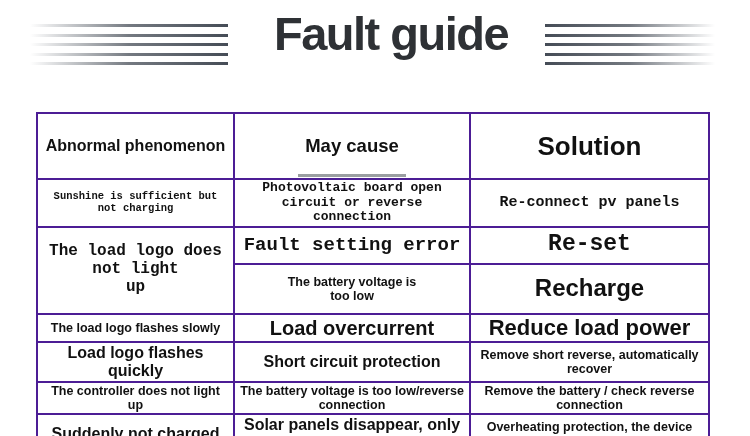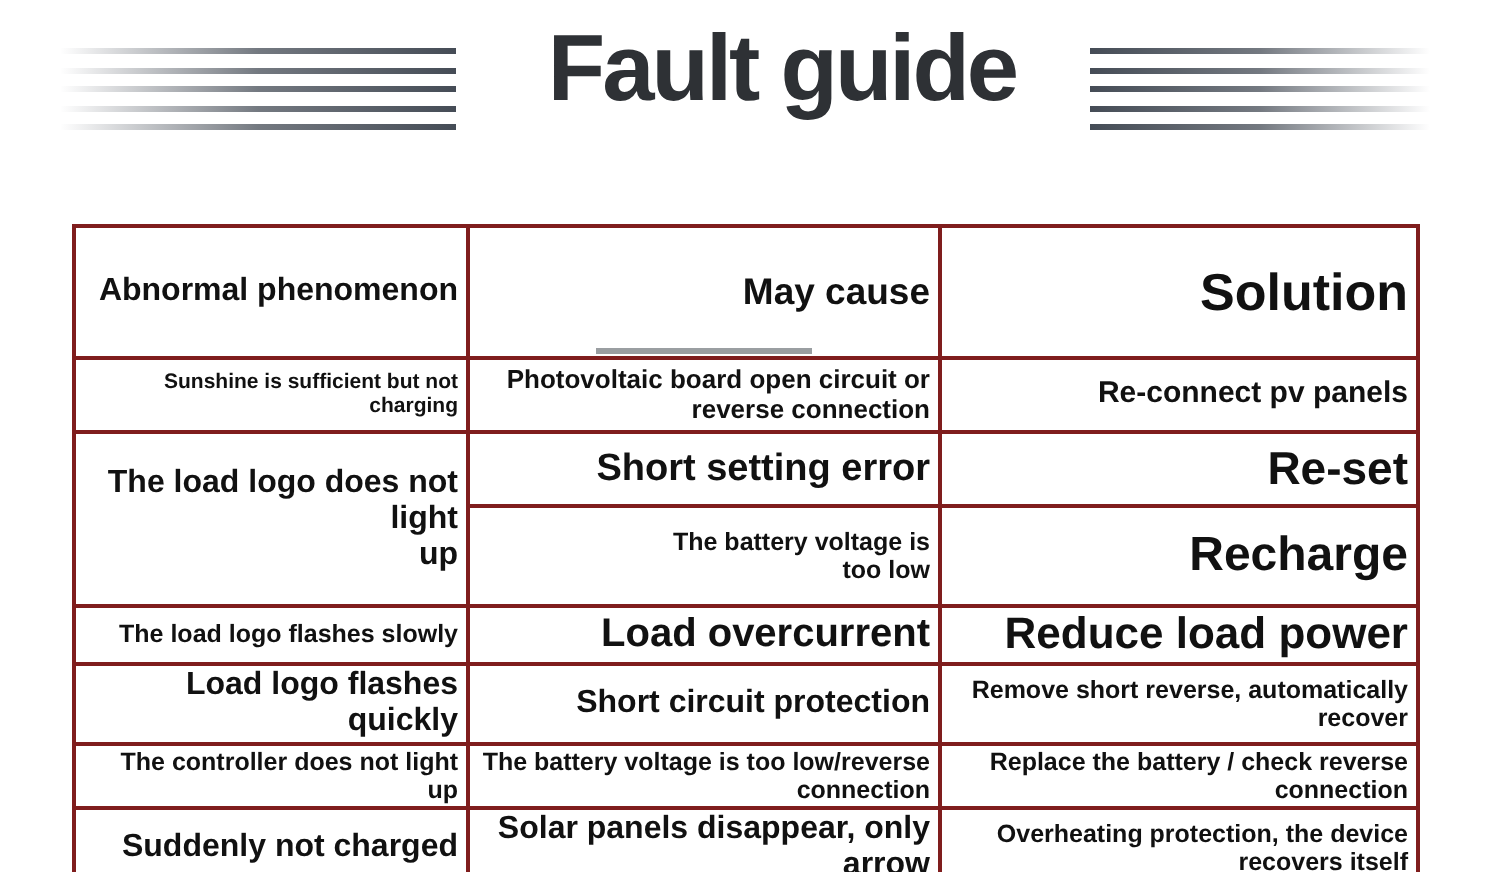--- a/index.html
+++ b/index.html
@@ -47,34 +47,34 @@
   table.fault-table {
     position: absolute;
     left: 36px;
     top: 112px;
     width: 672px;
     border-collapse: collapse;
     table-layout: fixed;
     color: #111111;
   }
   .fault-table th, .fault-table td {
-    border: 2px solid #7f1d1d;
-    text-align: right;
+    border: 2px solid #4c1d95;
+    text-align: center;
     vertical-align: middle;
     padding: 1px 4px;
     font-weight: bold;
     line-height: 1.12;
     white-space: pre-line;
     overflow: hidden;
   }
   .fault-table th { position: relative; }
 
   
   tr.h36 { height: 50px; }
-  tr.h37 { height: 37px; }
+  tr.h37 { height: 37px; font-family: Liberation Mono, monospace; }
   tr.h38 { height: 26px; }
 
   
   .t9  { font-size: 13px; }
   .t10 { font-size: 10.5px; }
   .t12 { font-size: 12.5px; }
   .t13 { font-size: 16px; }
   .t16 { font-size: 16px; }
   .t18 { font-size: 18.5px; border-radius: 18px; }
   .t19 { font-size: 19px; }
@@ -136,21 +136,21 @@
 
       <tr class="h37">
         <td class="t10">Sunshine is sufficient but not charging</td>
         <td class="t9">Photovoltaic board open circuit or reverse connection</td>
         <td class="t21">Re-connect pv panels</td>
       </tr>
 
       <tr class="h37">
         <td class="t13" rowspan="2">The load logo does not light
 up</td>
-        <td class="t19">Short setting error</td>
+        <td class="t19">Fault setting error</td>
         <td class="t23">Re-set</td>
       </tr>
       <tr class="h36">
         <td class="t12">The battery voltage is
 too low</td>
         <td class="t24">Recharge</td>
       </tr>
 
       <tr class="h38">
         <td class="t12">The load logo flashes slowly</td>
@@ -163,21 +163,21 @@
 quickly</td>
         <td class="t16">Short circuit protection</td>
         <td class="t12">Remove short reverse, automatically
 recover</td>
       </tr>
 
       <tr class="h38">
         <td class="t12">The controller does not light up</td>
         <td class="t12">The battery voltage is too low/reverse
 connection</td>
-        <td class="t12">Replace the battery / check reverse
+        <td class="t12">Remove the battery / check reverse
 connection</td>
       </tr>
 
       <tr class="h38">
         <td class="t13">Suddenly not charged</td>
         <td class="t13">Solar panels disappear, only arrow</td>
         <td class="t12">Overheating protection, the device
 recovers itself</td>
       </tr>
     </tbody>

